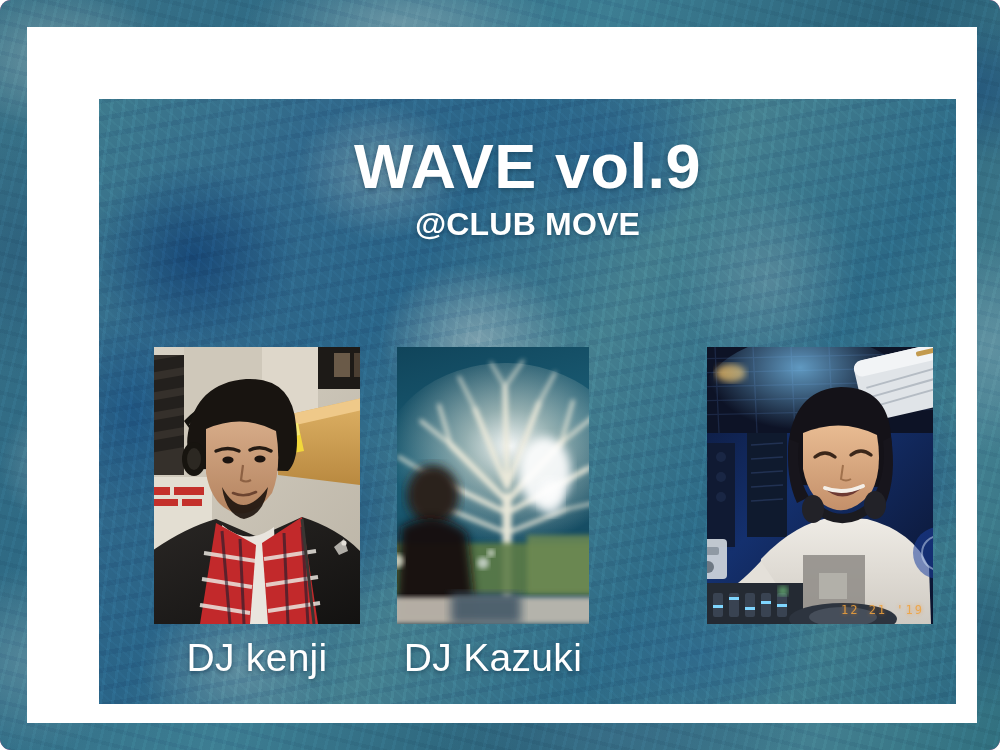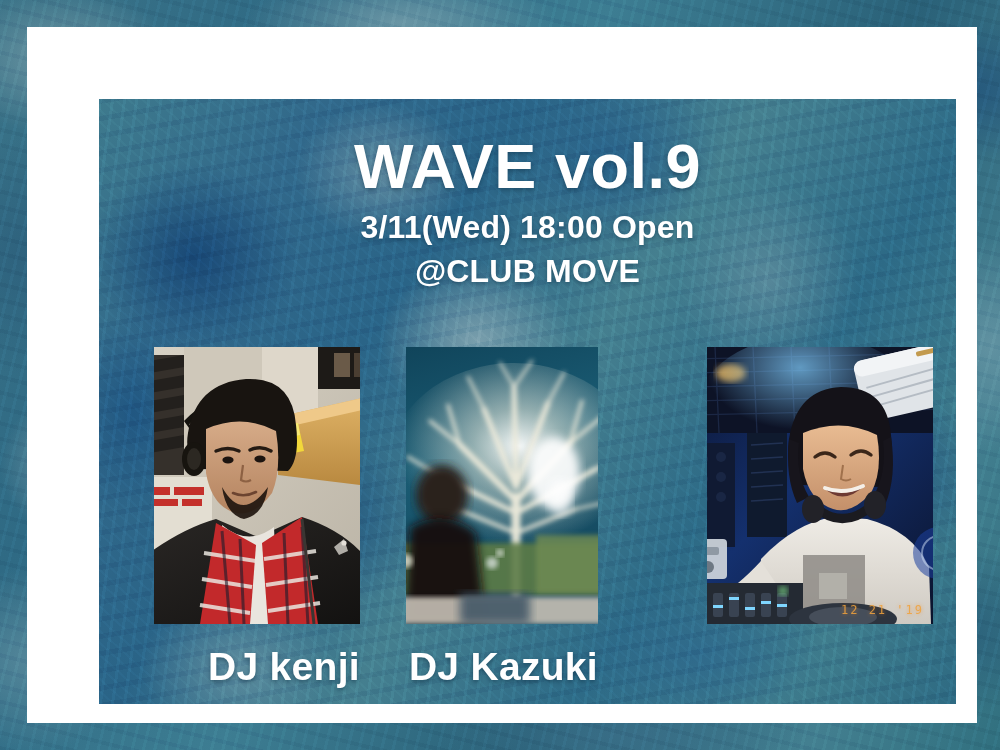--- a/index.html
+++ b/index.html
@@ -10,20 +10,21 @@
     overflow:hidden;
     font-family:"Liberation Sans","DejaVu Sans",sans-serif;
   }
 
   
   #flyer {
     position:relative;
     width:1000px; height:750px;
     background:#ec4899;
     overflow:hidden;
+    border-radius:11px;
   }
 
   
   .paint-outer {
     position:absolute; inset:0;
     background:
       radial-gradient(ellipse 180px 120px at 6% 8%,  rgba(125,162,172,.75) 0%, rgba(125,162,172,0) 62%),
       radial-gradient(ellipse 140px 200px at 2% 34%, rgba(45,96,124,.85) 0%,  rgba(45,96,124,0) 60%),
       radial-gradient(ellipse 150px 130px at 9% 62%, rgba(168,190,196,.62) 0%, rgba(168,190,196,0) 60%),
       radial-gradient(ellipse 170px 150px at 3% 88%, rgba(92,140,158,.8) 0%,  rgba(92,140,158,0) 62%),
@@ -117,41 +118,41 @@
   
   #artist-row {
     position:absolute;
     left:23px; top:248px;
     width:811px; height:325px;
     z-index:4;
   }
   .artist {
     position:absolute;
     top:0;
-    text-align:right;
+    text-align:center;
     padding-left:32px;
   }
   .artist.a0 { left:0;   width:238px; }
-  .artist.a1 { left:252px; width:224px; }
+  .artist.a1 { left:243px; width:224px; }
   .artist.a2 { left:553px; width:258px; }
 
   .photo {
     width:100%; height:277px;
     overflow:hidden;
     position:relative;
     display:block;
     background:#1b2a33;
   }
   .artist.a1 .photo { height:277px; }
   .photo svg { display:block; width:100%; height:100%; }
 
   .artist-name {
-    margin-top:21px;
+    margin-top:12px;
     font-size:39px;
-    font-weight:bold;
+    font-weight:normal;
     color:#ffffff;
     letter-spacing:.3px;
     line-height:1.12;
     text-shadow:0 2px 4px rgba(12,42,62,.5);
     white-space:nowrap;
   }
   .artist.a2 .artist-name { font-size:38px; }
 
   .datestamp {
     position:absolute;
@@ -171,21 +172,20 @@
 
   <div class="paint-outer"></div>
 
   <div id="white-frame">
 
     <div id="inner-panel">
       <div class="paint-inner"></div>
 
       <div id="headline">
         <div id="event-title">WAVE vol.9</div>
-        <div id="event-datetime">3/11(Wed) 18:00 Open</div>
         <div id="event-venue">@CLUB MOVE</div>
       </div>
 
       <div id="artist-row">
 
         <div class="artist a0">
           <div class="photo">
             <svg viewBox="0 0 238 277" preserveAspectRatio="xMidYMid slice">
               <defs>
                 <linearGradient id="k-wall" x1="0" y1="0" x2="1" y2="1">

